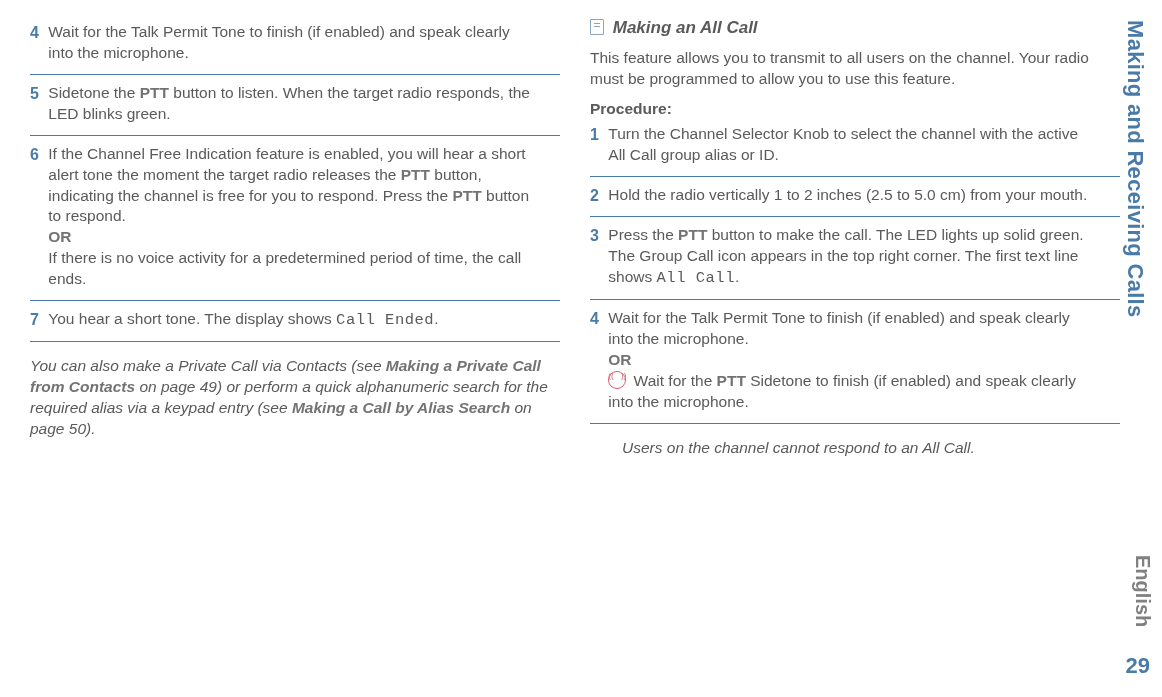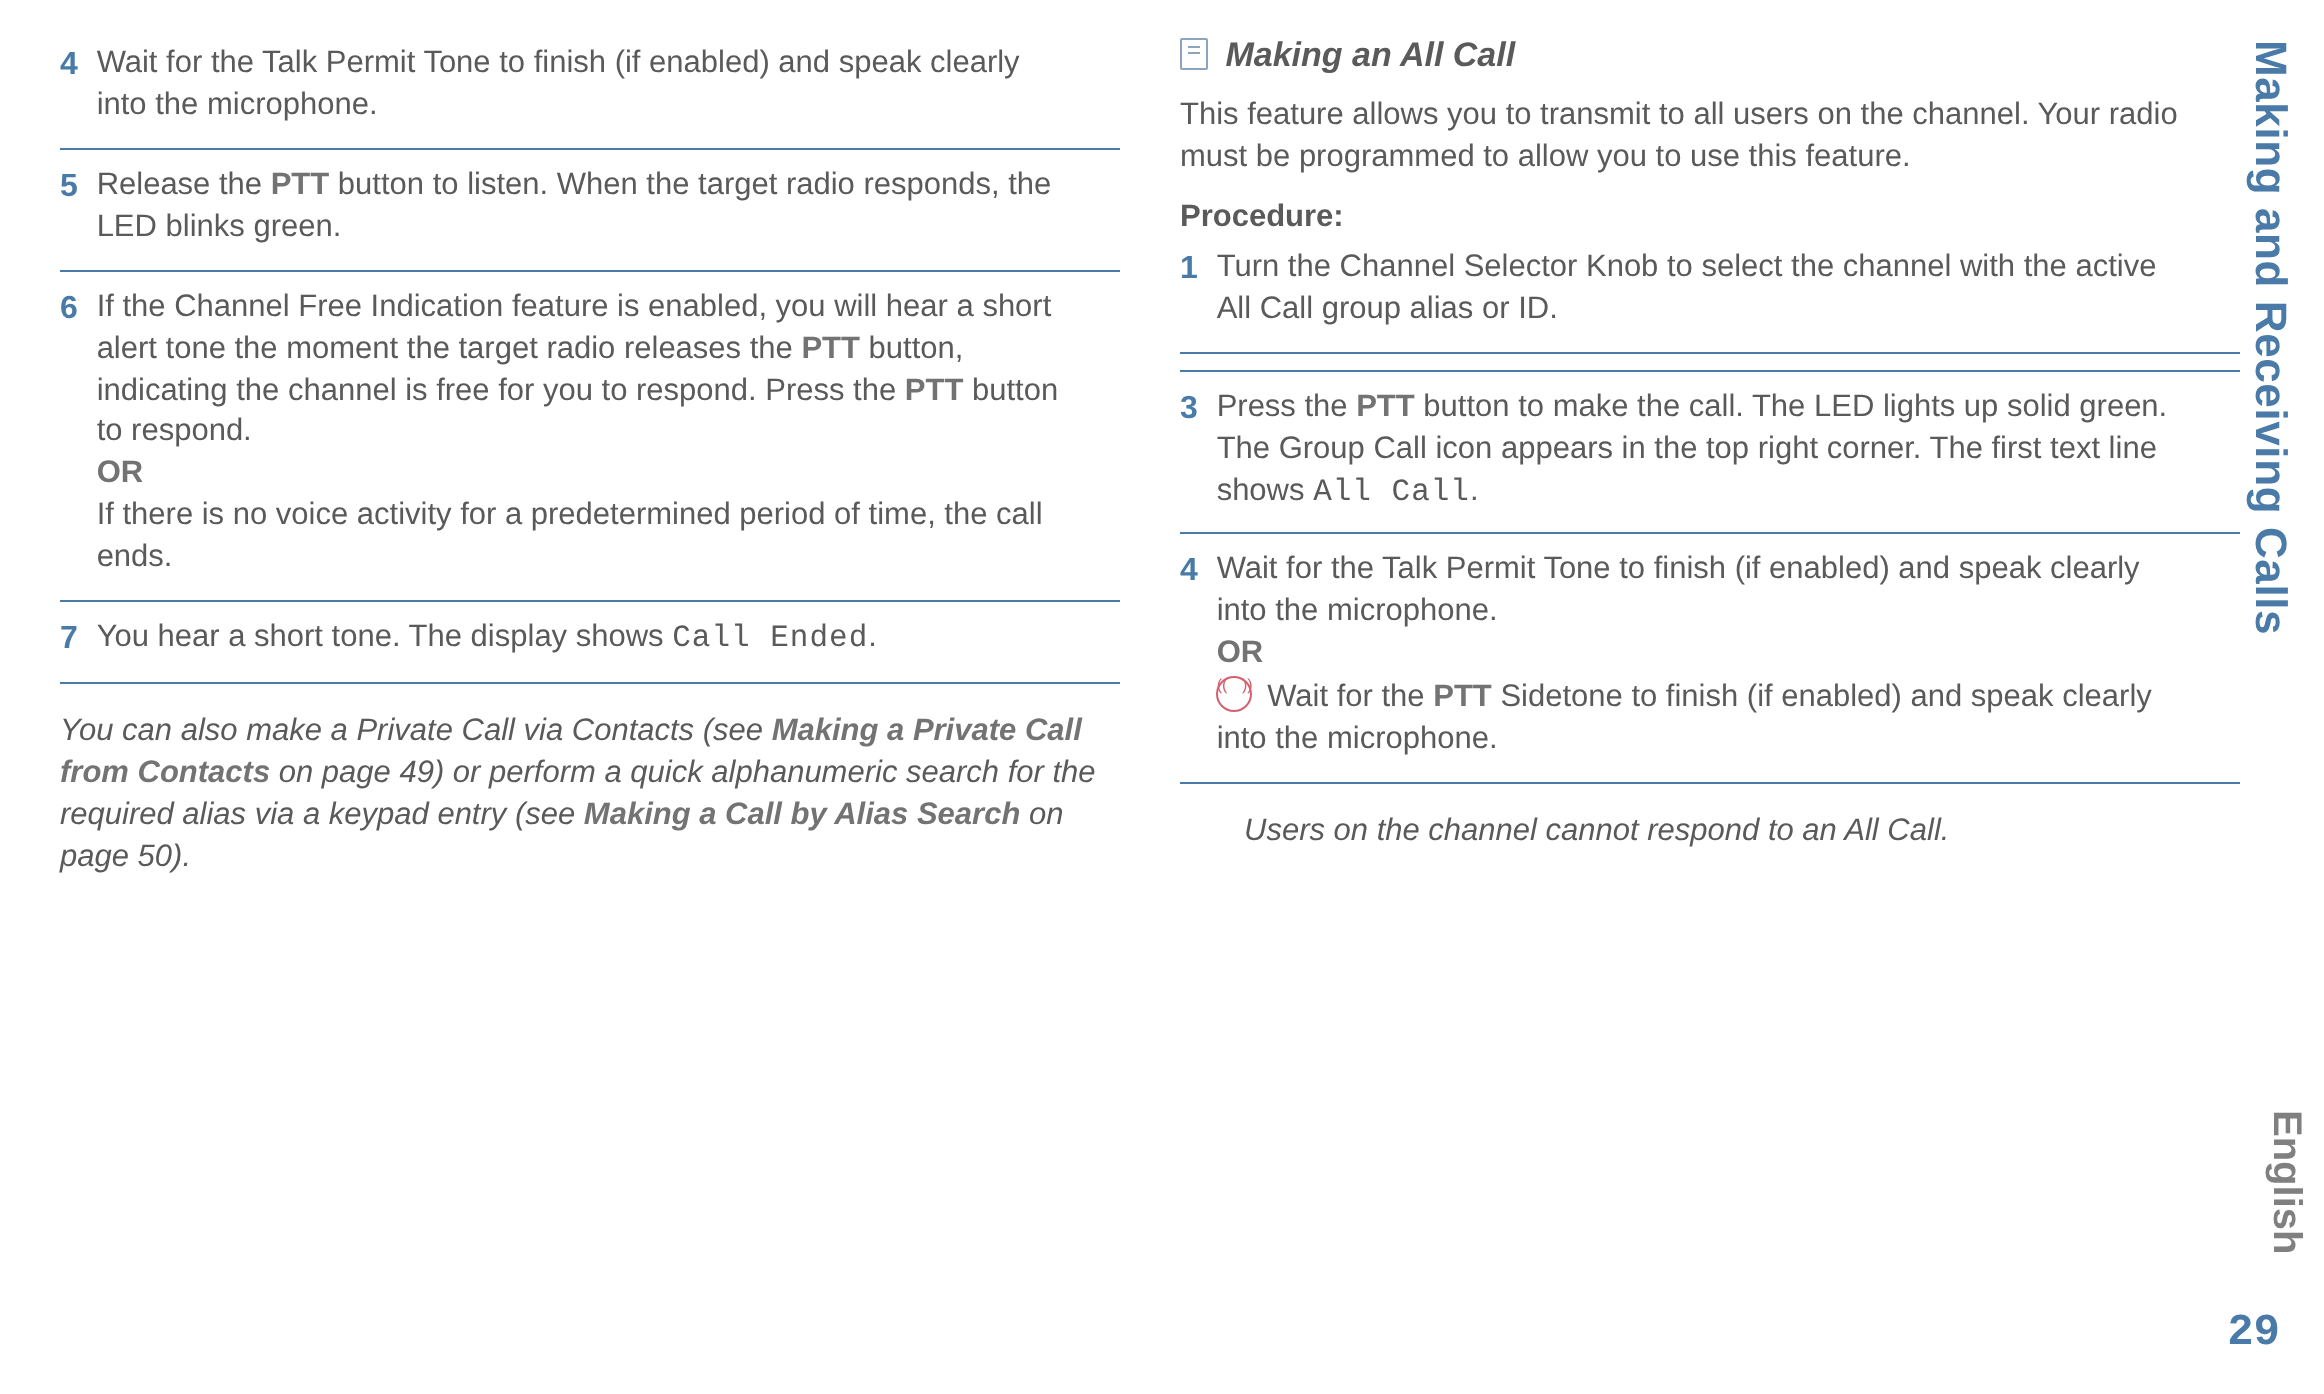--- a/index.html
+++ b/index.html
@@ -130,45 +130,44 @@
     position: absolute;
     right: 8px;
     bottom: 70px;
     writing-mode: vertical-rl;
     font-size: 20px;
     font-weight: bold;
     color: #808080;
   }
   .page-num {
     position: absolute;
-    right: 22px;
+    right: 12px;
     bottom: 18px;
     font-size: 22px;
     font-weight: bold;
     color: #4a7ba8;
-    font-family: Liberation Mono, monospace;
   }
 </style>
 </head>
 <body>
 
 <div class="page">
 
   <div class="col col-left">
 
     <div class="step">
       <span class="step-num">4</span>
       <span class="step-text">Wait for the Talk Permit Tone to finish (if enabled) and speak clearly into the microphone.</span>
     </div>
     <div class="divider"></div>
 
     <div class="step">
       <span class="step-num">5</span>
       <span class="step-text">
-        <span>Release the </span><span class="bold">PTT</span><span> button to listen. When the target radio responds, the LED blinks green.</span>
+        <span>Sidetone the </span><span class="bold">PTT</span><span> button to listen. When the target radio responds, the LED blinks green.</span>
       </span>
     </div>
     <div class="divider"></div>
 
     <div class="step">
       <span class="step-num">6</span>
       <span class="step-text">
         <span>If the Channel Free Indication feature is enabled, you will hear a short alert tone the moment the target radio releases the </span><span class="bold">PTT</span><span> button, indicating the channel is free for you to respond. Press the </span><span class="bold">PTT</span><span> button to respond.</span><br>
         <span class="bold">OR</span><br>
         <span>If there is no voice activity for a predetermined period of time, the call ends.</span>
@@ -199,20 +198,24 @@
     <div class="step" style="margin-left:0;">This feature allows you to transmit to all users on the channel. Your radio must be programmed to allow you to use this feature.</div>
 
     <div class="procedure-label">Procedure:</div>
 
     <div class="step">
       <span class="step-num">1</span>
       <span class="step-text">Turn the Channel Selector Knob to select the channel with the active All Call group alias or ID.</span>
     </div>
     <div class="divider"></div>
 
+    <div class="step">
+      <span class="step-num">2</span>
+      <span class="step-text">Hold the radio vertically 1 to 2 inches (2.5 to 5.0 cm) from your mouth.</span>
+    </div>
     <div class="divider"></div>
 
     <div class="step">
       <span class="step-num">3</span>
       <span class="step-text">
         <span>Press the </span><span class="bold">PTT</span><span> button to make the call. The LED lights up solid green. The Group Call icon appears in the top right corner. The first text line shows </span><span class="mono">All Call</span><span>.</span>
       </span>
     </div>
     <div class="divider"></div>
 

